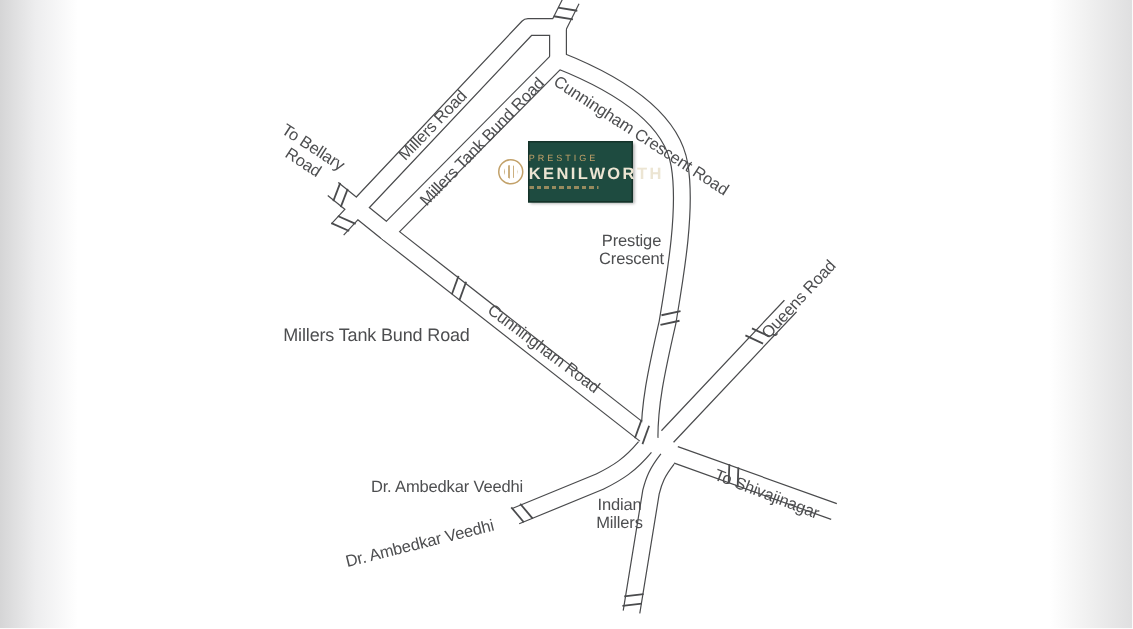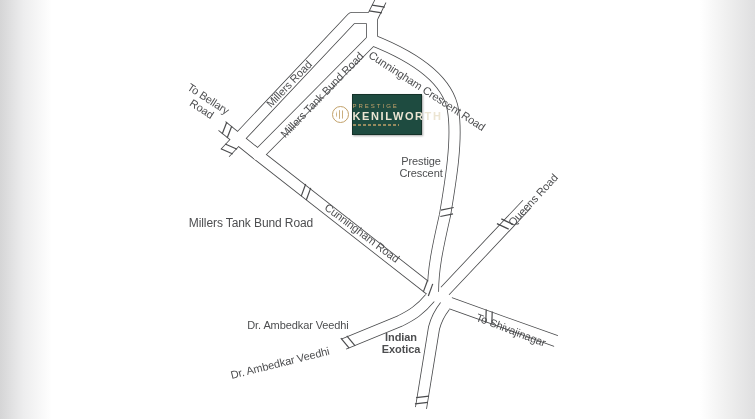--- a/index.html
+++ b/index.html
@@ -120,23 +120,23 @@
     <div>Prestige</div>
     <div>Crescent</div>
   </div>
 
   <div class="lbl" style="left:533px;top:200px;transform:translate(-50%,-50%) rotate(-47deg);">Queens Road</div>
 
   <div class="lbl" style="left:298px;top:325px;transform:translate(-50%,-50%);">Dr. Ambedkar Veedhi</div>
 
   <div class="lbl" style="left:280px;top:363px;transform:translate(-50%,-50%) rotate(-14deg);">Dr. Ambedkar Veedhi</div>
 
-  <div class="lbl" style="left:401px;top:343px;transform:translate(-50%,-50%);font-weight:bold;">
+  <div class="lbl" style="left:413px;top:343px;transform:translate(-50%,-50%);">
     <div>Indian</div>
-    <div>Exotica</div>
+    <div>Millers</div>
   </div>
 
   <div class="lbl" style="left:511px;top:330px;transform:translate(-50%,-50%) rotate(21deg);">To Shivajinagar</div>
 
   <div id="logo">
     <div class="medallion">
       <div class="inner"></div>
     </div>
     <div class="wordmark">
       <div class="brand">PRESTIGE</div>

